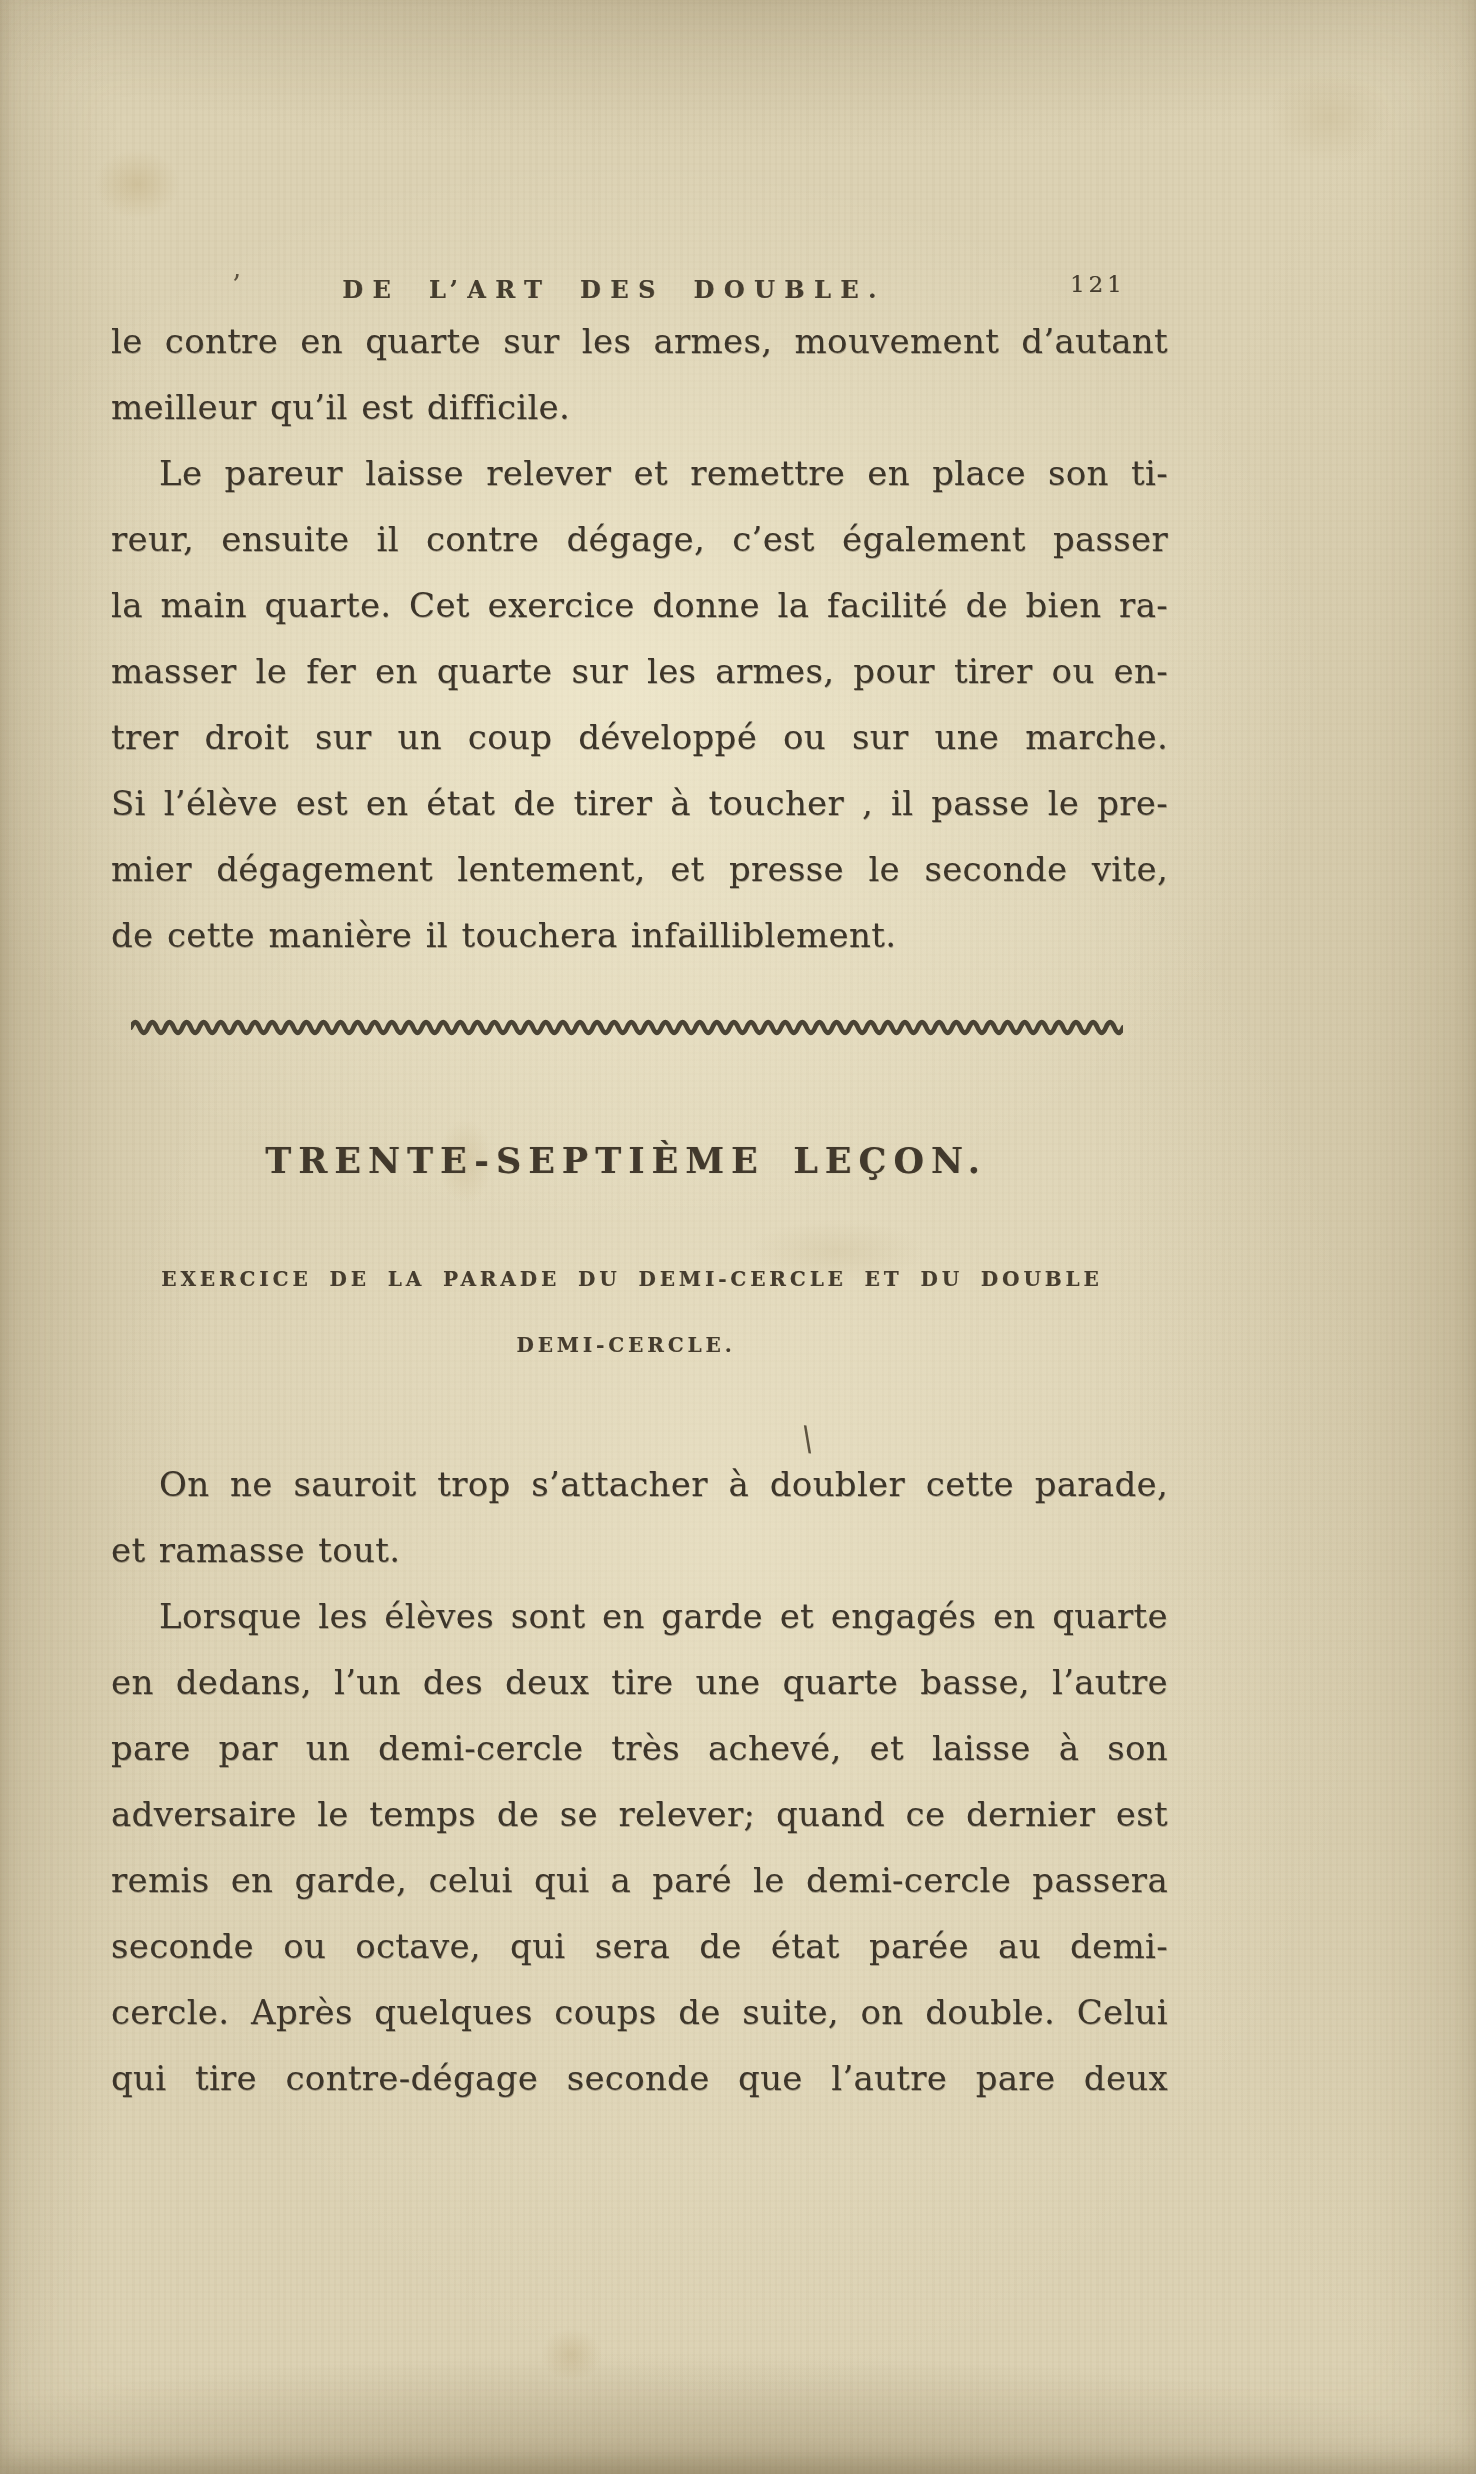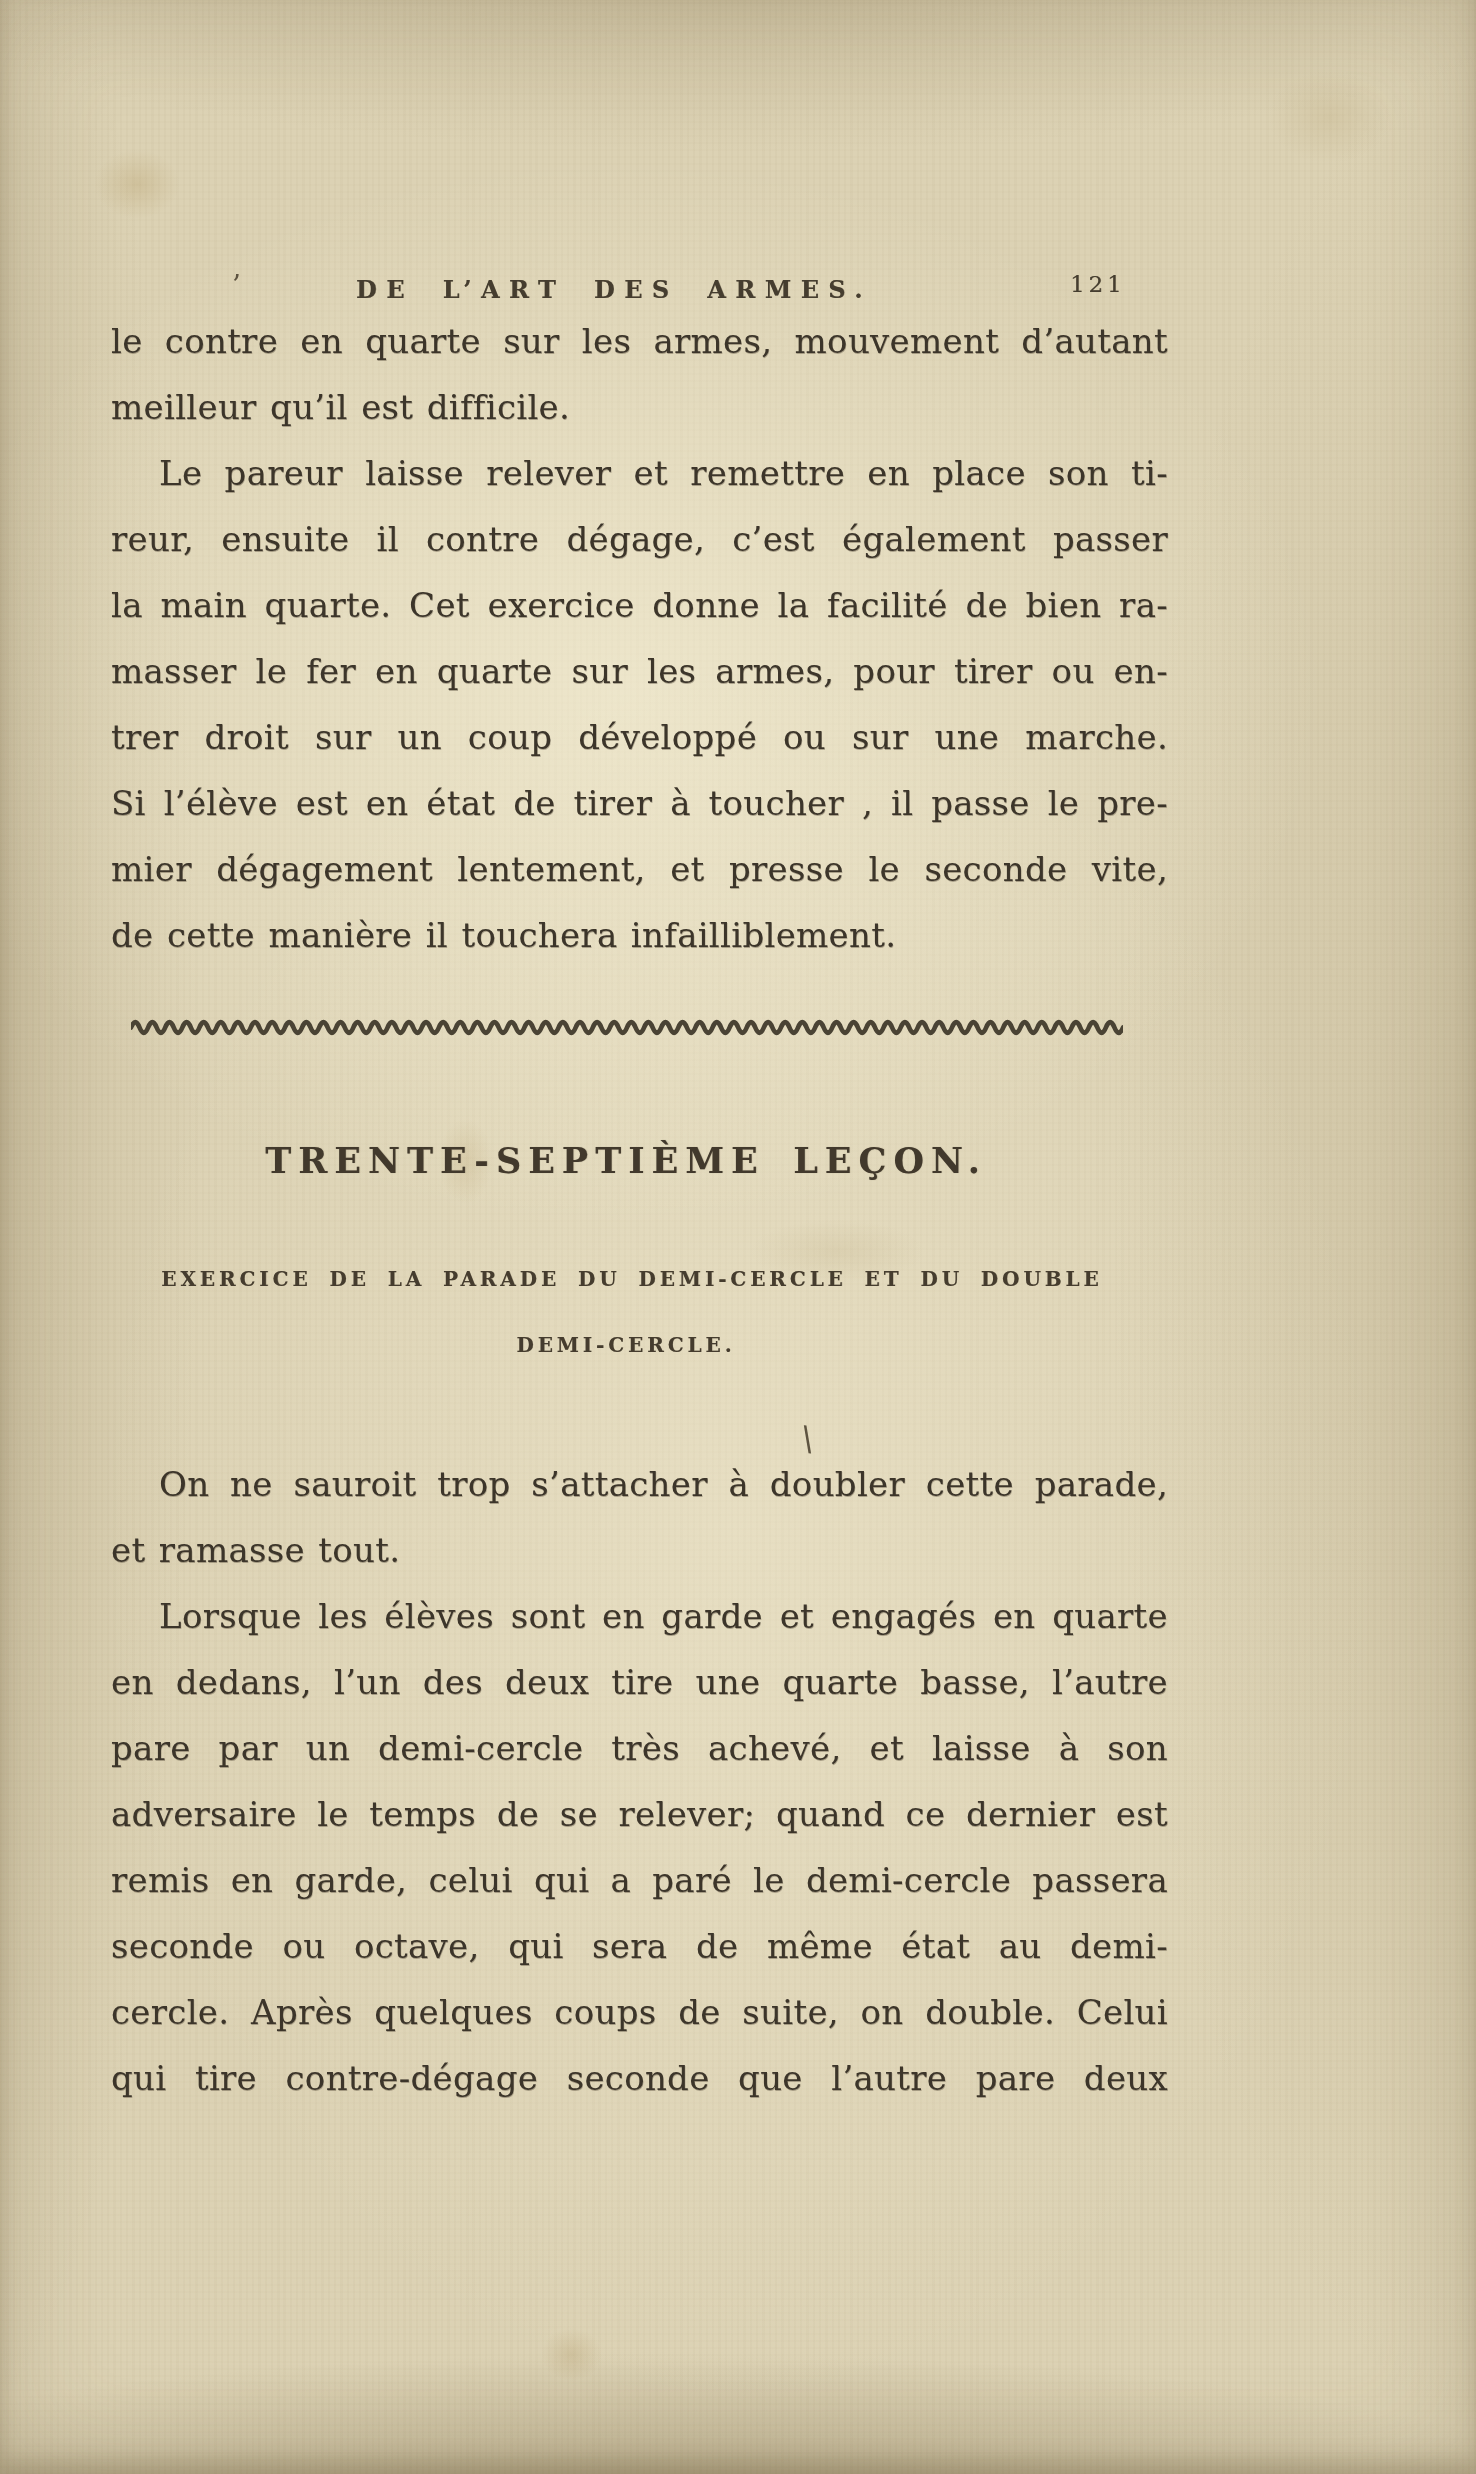--- a/index.html
+++ b/index.html
@@ -71,21 +71,21 @@
 <body>
 
 <div class="page">
 
   <div class="stain" style="left:94px;top:149px;width:86px;height:70px;background:radial-gradient(ellipse at center, rgba(158,126,62,0.20), transparent 70%);"></div>
   <div class="stain" style="left:1267px;top:70px;width:125px;height:94px;background:radial-gradient(ellipse at center, rgba(150,122,64,0.12), transparent 70%);"></div>
   <div class="stain" style="left:540px;top:2327px;width:63px;height:55px;background:radial-gradient(ellipse at center, rgba(150,118,58,0.18), transparent 68%);"></div>
   <div class="stain" style="left:438px;top:1118px;width:55px;height:86px;background:radial-gradient(ellipse at center, rgba(160,128,66,0.15), transparent 70%);"></div>
   <div class="stain" style="left:751px;top:1220px;width:172px;height:63px;background:radial-gradient(ellipse at center, rgba(145,120,66,0.10), transparent 72%);"></div>
 
-  <span class="running-header">DE L’ART DES ARMES.</span>
+  <span class="running-header">DE L’ART DES DOUBLE.</span>
   <span class="page-number">121</span>
 
   <span class="stray stray-apostrophe">’</span>
   <span class="stray stray-slash">\</span>
 
   <div class="textblock block-a">
     <div class="line">le contre en quarte sur les armes, mouvement d’autant</div>
     <div class="line last">meilleur qu’il est difficile.</div>
     <div class="line indent">Le pareur laisse relever et remettre en place son ti-</div>
     <div class="line">reur, ensuite il contre dégage, c’est également passer</div>
@@ -106,19 +106,19 @@
   <div class="subtitle subtitle-2">DEMI-CERCLE.</div>
 
   <div class="textblock block-c">
     <div class="line indent">On ne sauroit trop s’attacher à doubler cette parade,</div>
     <div class="line last">et ramasse tout.</div>
     <div class="line indent">Lorsque les élèves sont en garde et engagés en quarte</div>
     <div class="line">en dedans, l’un des deux tire une quarte basse, l’autre</div>
     <div class="line">pare par un demi-cercle très achevé, et laisse à son</div>
     <div class="line">adversaire le temps de se relever; quand ce dernier est</div>
     <div class="line">remis en garde, celui qui a paré le demi-cercle passera</div>
-    <div class="line">seconde ou octave, qui sera de même état au demi-</div>
+    <div class="line">seconde ou octave, qui sera de état parée au demi-</div>
     <div class="line">cercle. Après quelques coups de suite, on double. Celui</div>
     <div class="line">qui tire contre-dégage seconde que l’autre pare deux</div>
   </div>
 
 </div>
 
 
 </body></html>

